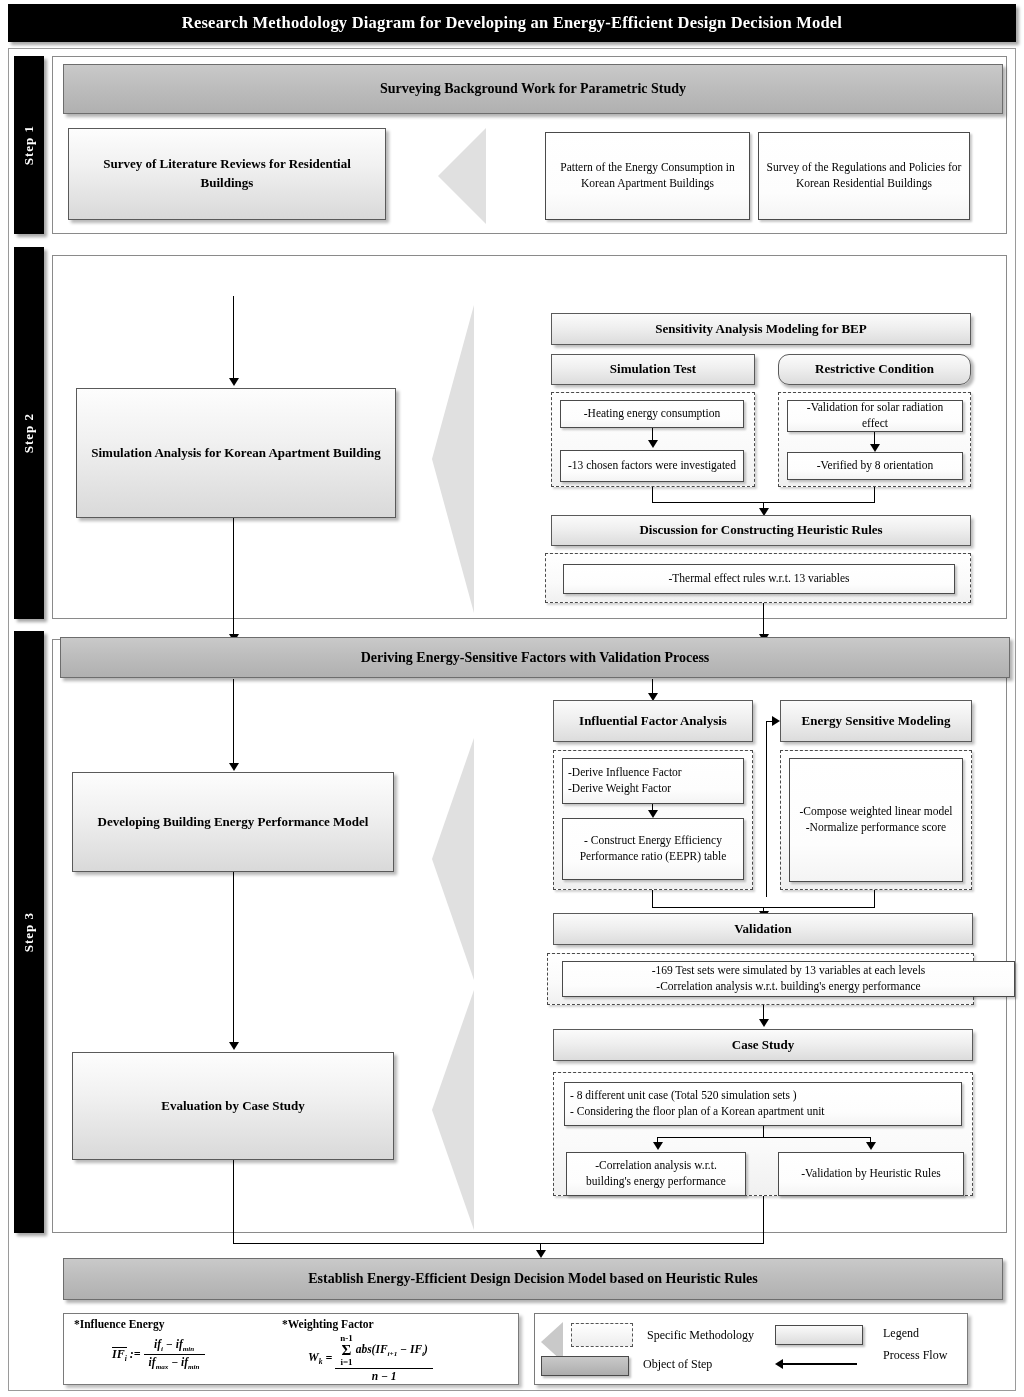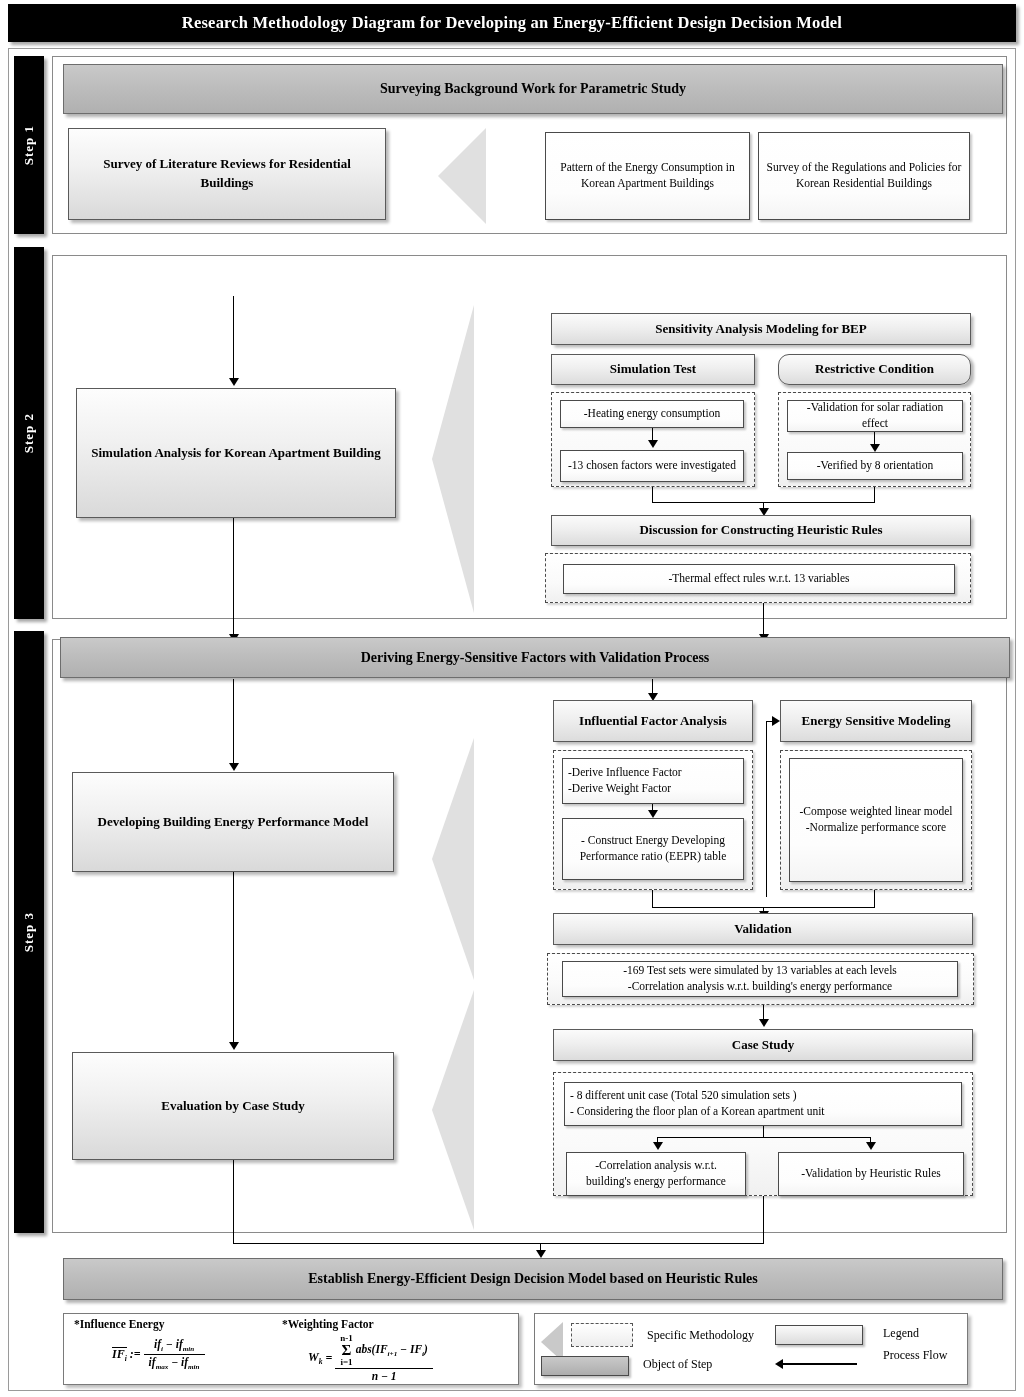--- a/index.html
+++ b/index.html
@@ -256,37 +256,37 @@
   <div class="abs sub-head ctr" style="left:553px;top:700px;width:200px;height:42px;">Influential Factor Analysis</div>
   <div class="abs sub-head ctr" style="left:780px;top:700px;width:192px;height:42px;">Energy Sensitive Modeling</div>
 
   <div class="abs ln-v" style="left:766px;top:722px;height:175px;"></div>
   <div class="abs ln-h" style="left:766px;top:721px;width:8px;"></div>
   <div class="abs arrow-right" style="left:772px;top:716px;"></div>
 
   <div class="abs dashed" style="left:553px;top:750px;width:200px;height:140px;"></div>
   <div class="abs leaf left" style="left:562px;top:758px;width:182px;height:46px;white-space:pre-line;display:flex;align-items:center;">-Derive Influence Factor
 -Derive Weight Factor</div>
-  <div class="abs leaf ctr" style="left:562px;top:818px;width:182px;height:62px;">- Construct Energy Developing Performance ratio (EEPR) table</div>
+  <div class="abs leaf ctr" style="left:562px;top:818px;width:182px;height:62px;">- Construct Energy Efficiency Performance ratio (EEPR) table</div>
   <div class="abs ln-v" style="left:652px;top:804px;height:8px;"></div>
   <div class="abs arrow-down" style="left:648px;top:810px;"></div>
 
   <div class="abs dashed" style="left:780px;top:750px;width:192px;height:140px;"></div>
   <div class="abs leaf ctr" style="left:789px;top:758px;width:174px;height:124px;white-space:pre-line;">-Compose weighted linear model
 -Normalize performance score</div>
 
   <div class="abs ln-v" style="left:652px;top:890px;height:18px;"></div>
   <div class="abs ln-v" style="left:874px;top:890px;height:18px;"></div>
   <div class="abs ln-h" style="left:652px;top:907px;width:223px;"></div>
   <div class="abs ln-v" style="left:763px;top:907px;height:8px;"></div>
   <div class="abs arrow-down" style="left:759px;top:911px;"></div>
 
   <div class="abs sub-head ctr" style="left:553px;top:913px;width:420px;height:32px;">Validation</div>
   <div class="abs dashed" style="left:547px;top:953px;width:427px;height:52px;"></div>
-  <div class="abs leaf ctr" style="left:562px;top:961px;width:396px;height:36px;white-space:pre-line;">-169 Test sets were simulated by 13 variables at each levels
+  <div class="abs leaf ctr" style="left:562px;top:961px;width:453px;height:36px;white-space:pre-line;">-169 Test sets were simulated by 13 variables at each levels
 -Correlation analysis w.r.t. building's energy performance</div>
 
   <div class="abs ln-v" style="left:763px;top:1005px;height:18px;"></div>
   <div class="abs arrow-down" style="left:759px;top:1019px;"></div>
 
   <div class="abs sub-head ctr" style="left:553px;top:1029px;width:420px;height:32px;">Case Study</div>
 
   <div class="abs dashed" style="left:553px;top:1072px;width:420px;height:124px;"></div>
   <div class="abs leaf left" style="left:564px;top:1082px;width:398px;height:44px;white-space:pre-line;display:flex;align-items:center;">- 8 different unit case (Total 520 simulation sets )
 - Considering the floor plan of a Korean apartment unit</div>

